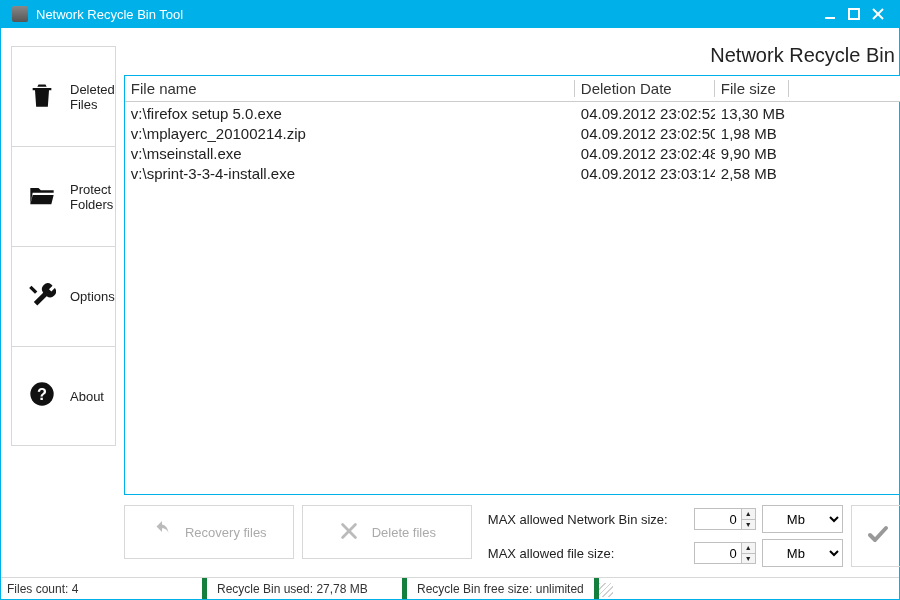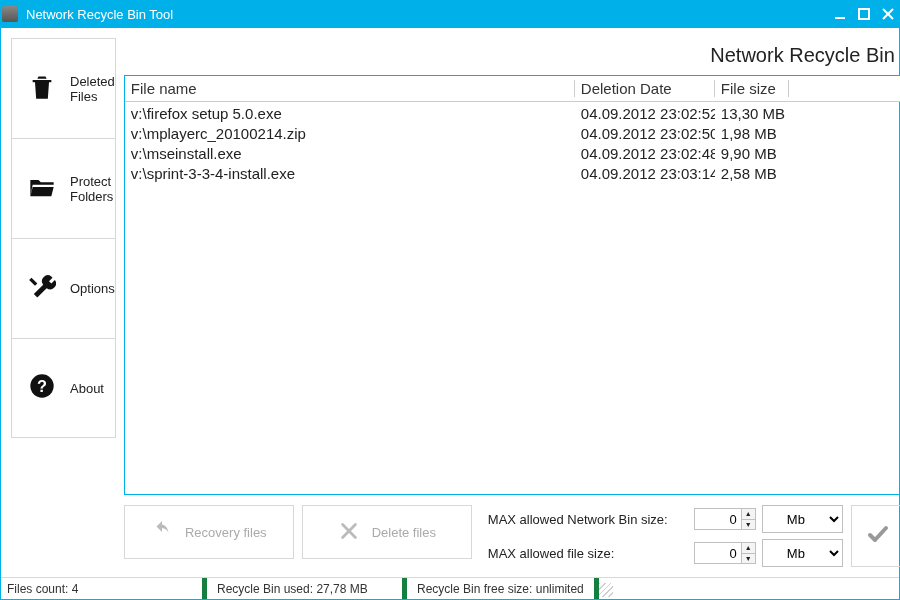--- a/index.html
+++ b/index.html
@@ -1,29 +1,29 @@
 <!DOCTYPE html>
 <html><head>
 <meta charset="utf-8">
 <style>
 * { box-sizing: border-box; margin: 0; padding: 0; font-family: "Segoe UI", Tahoma, sans-serif; }
 body { width: 900px; height: 600px; background: #fff; overflow: hidden; }
 
-.titlebar { height: 28px; background: #00b0e8; display: flex; align-items: center; padding: 0 2px; color: #fff; }
+.titlebar { height: 28px; background: #00b0e8; display: flex; align-items: center; padding: 0 12px; color: #fff; }
 .titlebar .app-icon { width: 16px; height: 16px; margin-right: 8px; background: linear-gradient(#888,#555); border-radius: 2px; }
 .titlebar .title-text { font-size: 13px; flex: 1; }
 .titlebar .winbtns { display: flex; gap: 4px; }
 .winbtn { width: 20px; height: 20px; display: flex; align-items: center; justify-content: center; color: #fff; font-size: 14px; }
 .winbtn svg { width: 14px; height: 14px; stroke: #fff; stroke-width: 2; fill: none; }
 
 .client { width: 900px; height: 572px; border: 1px solid #00b0e8; border-top: none; display: flex; flex-direction: column; background: #fff; }
 
 .main { flex: 1; display: flex; padding: 10px 10px 0 10px; gap: 8px; min-height: 0; }
 
-.sidebar { width: 165px; display: flex; flex-direction: column; }
+.sidebar { width: 165px; display: flex; flex-direction: column; margin-top: 8px; }
 .side-item { height: 100px; border: 1px solid #d8d8d8; display: flex; align-items: center; padding-left: 16px; gap: 14px; cursor: pointer; border-bottom: none; }
 .sidebar .side-item:last-child { border-bottom: 1px solid #d8d8d8; }
 .side-item.selected { background: #fff; }
 .side-icon { width: 28px; height: 28px; color: #111; }
 .side-label { font-size: 13px; color: #222; }
 
 .content { flex: 1; display: flex; flex-direction: column; min-height: 0; }
 .page-title { text-align: right; font-size: 20px; padding: 6px 10px 8px 0; color: #222; }
 
 .tablewrap { flex: 1; border: 1px solid #00b0e8; min-height: 0; display: flex; flex-direction: column; overflow: hidden; }

